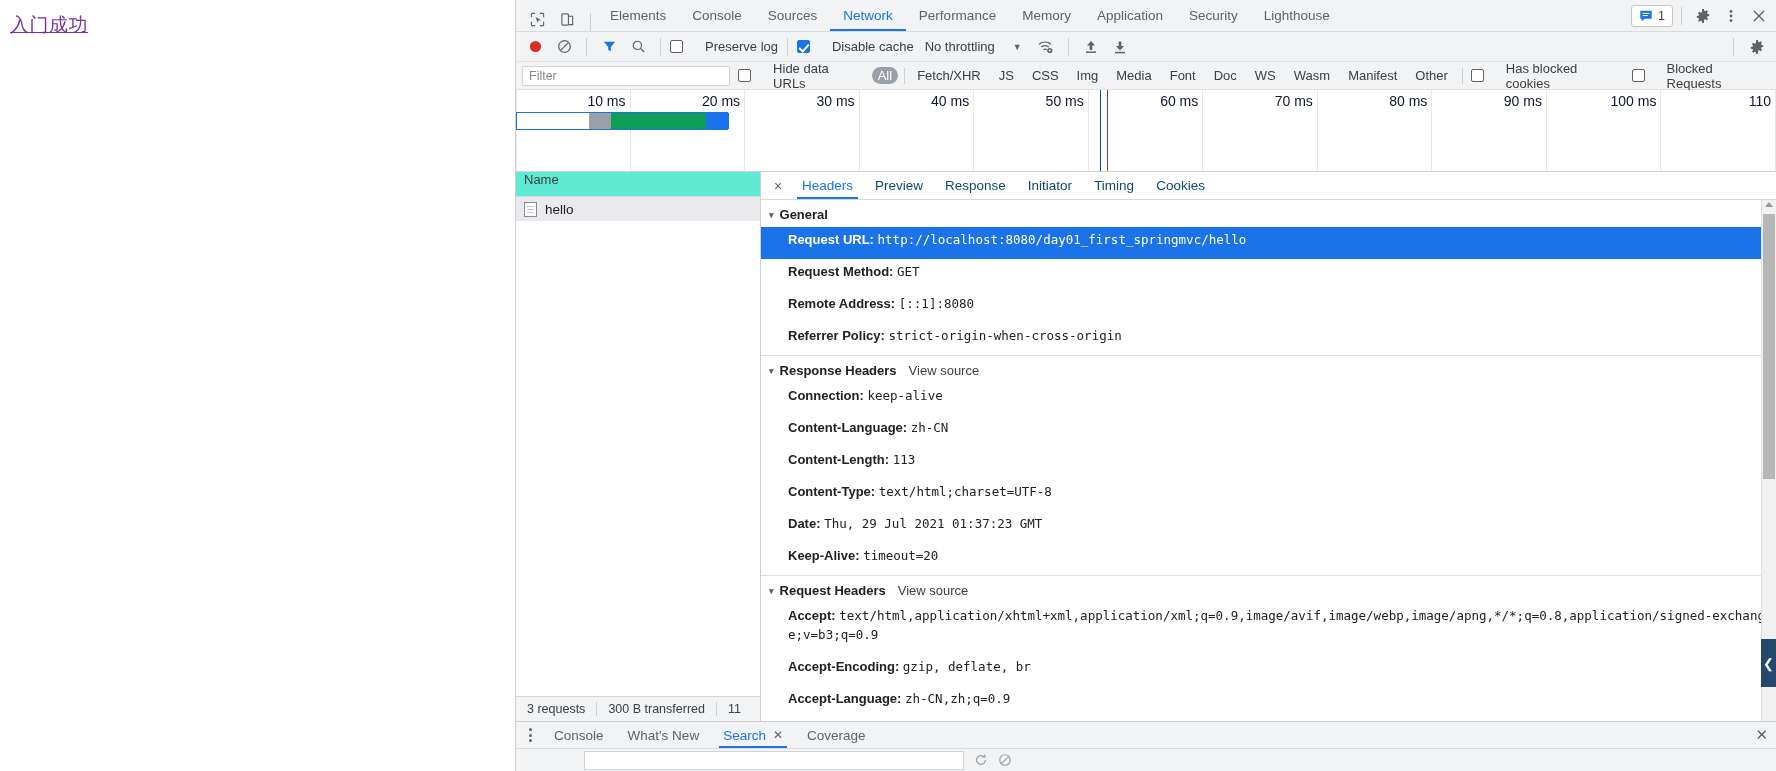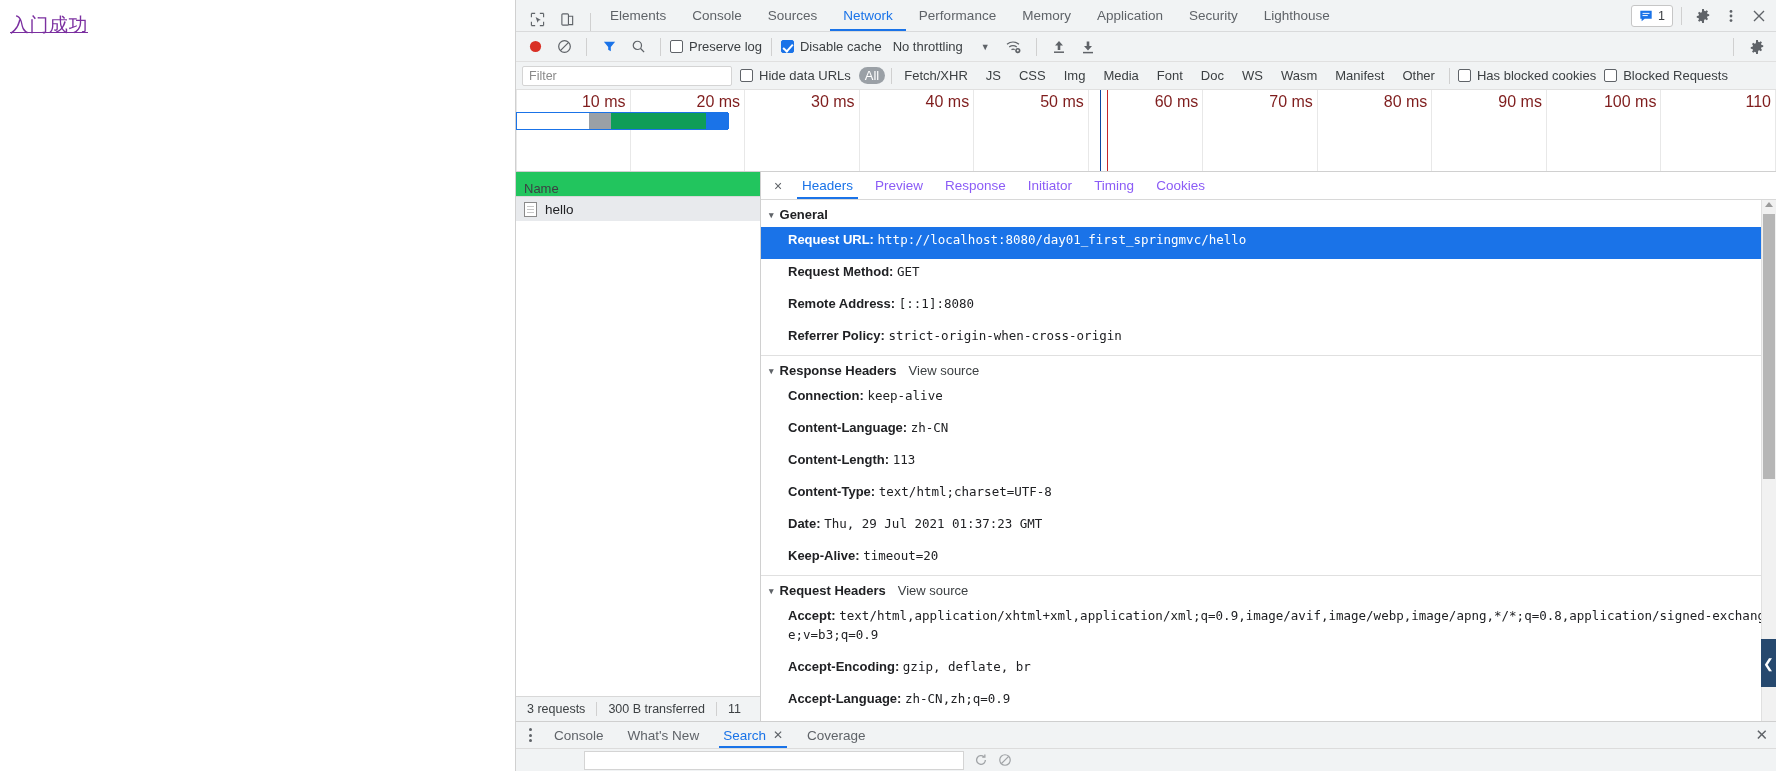--- a/index.html
+++ b/index.html
@@ -62,21 +62,21 @@
     height:22px;
   }
   .msg-badge .cnt { font-size:12.5px; color:#3c4043; }
 
   
   .net-toolbar {
     height:30px; background:#f1f3f4; display:flex; align-items:center;
     border-bottom:1px solid #e0e0e0; padding:0 6px; gap:3px; flex:0 0 30px;
     position:relative;
   }
-  .ck { display:inline-flex; align-items:center; gap:6px; cursor:pointer; font-size:13px; color:#3c4043; }
+  .ck { display:inline-flex; align-items:center; gap:22px; cursor:pointer; font-size:13px; color:#3c4043; }
   .box {
     width:13px; height:13px; border:1px solid #5f6368; border-radius:2px; background:#fff;
     display:inline-block; flex:0 0 13px;
   }
   .box.checked { background:#1a73e8; border-color:#1a73e8; position:relative; }
   .box.checked::after {
     content:""; position:absolute; left:3.5px; top:0.5px; width:4px; height:8px;
     border:solid #fff; border-width:0 2px 2px 0; transform:rotate(42deg);
   }
   .throttle {
@@ -105,40 +105,40 @@
 
   
   .overview {
     height:82px; background:#fff; border-bottom:1px solid #d0d0d0;
     position:relative; flex:0 0 82px; overflow:hidden;
   }
   .ov-tick {
     position:absolute; top:0; bottom:0; border-right:1px solid #e8e8e8;
   }
   .ov-label {
-    position:absolute; top:3px; font-size:16px; color:#7f1d1d;
+    position:absolute; top:3px; font-size:14px; color:#0f172a;
     transform:translateX(-100%); padding-right:5px; white-space:nowrap;
   }
   .ov-bar-outer {
     position:absolute; left:0; height:18px; border:1px solid #1a73e8;
     background:#fff; box-sizing:border-box;
   }
   .ov-seg { position:absolute; top:0; bottom:0; }
   .ev-line { position:absolute; top:0; bottom:0; width:1px; }
 
   
   .split { flex:1 1 auto; display:flex; min-height:0; }
   .req-pane {
     width:245px; flex:0 0 245px; background:#fff; border-right:1px solid #d0d0d0;
     display:flex; flex-direction:column; min-height:0;
   }
   .req-head {
     height:25px; flex:0 0 25px; border-bottom:1px solid #d8d8d8;
-    display:flex; align-items:flex-end; padding-left:8px;
-    font-size:13px; color:#3c4043; background:#22c55e;
+    display:flex; align-items:flex-start; padding-left:8px;
+    font-size:13px; color:#3c4043; background:#5eead4;
   }
   .req-list { flex:1 1 auto; overflow:hidden; }
   .req-row {
     height:24px; display:flex; align-items:center; gap:8px; padding-left:8px;
     font-size:13.5px; color:#202124; cursor:pointer;
   }
   .req-row.selected { background:#e8eaed; }
   .doc-ico {
     width:13px; height:15px; border:1px solid #8a8a8a; background:#fff;
     position:relative; flex:0 0 13px;
@@ -161,21 +161,21 @@
   }
   .detail-tabs {
     height:28px; flex:0 0 28px; display:flex; align-items:stretch;
     border-bottom:1px solid #d8d8d8; background:#fff; padding-left:4px;
   }
   .dt-close {
     width:26px; display:flex; align-items:center; justify-content:center;
     color:#5f6368; font-size:14px; cursor:pointer;
   }
   .dt {
-    padding:0 11px; display:flex; align-items:center; color:#8b5cf6;
+    padding:0 11px; display:flex; align-items:center; color:#0c4a6e;
     cursor:pointer; position:relative; font-size:13.5px; white-space:nowrap;
   }
   .dt.active { color:#1a73e8; }
   .dt.active::after {
     content:""; position:absolute; left:6px; right:6px; bottom:0; height:2px; background:#1a73e8;
   }
   .hdr-scroll {
     flex:1 1 auto; overflow:hidden; position:relative; padding-bottom:2px;
   }
   .sec-title {

